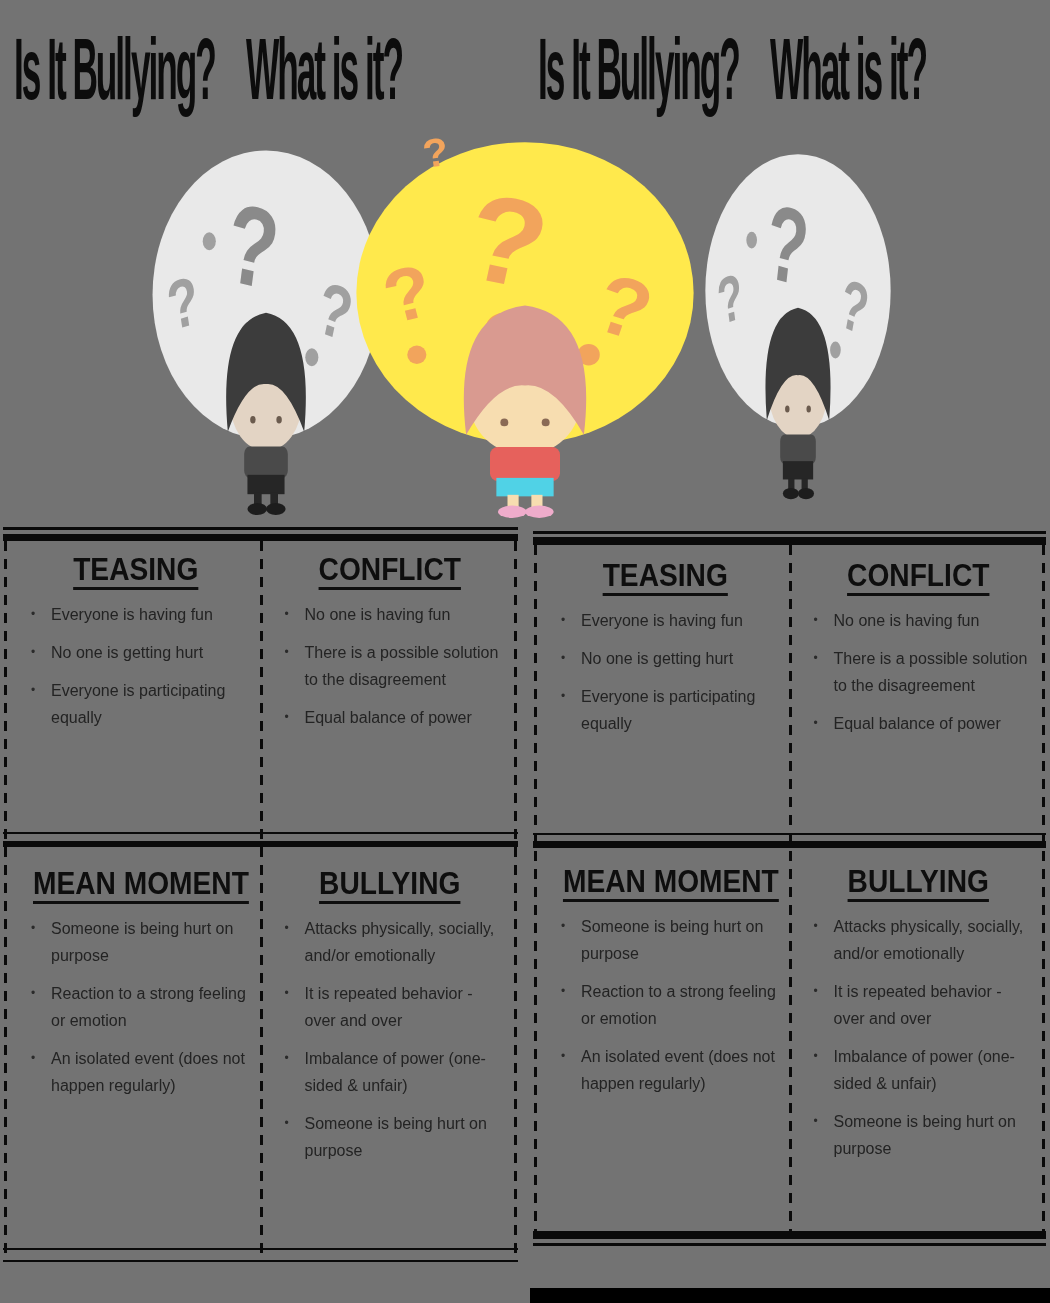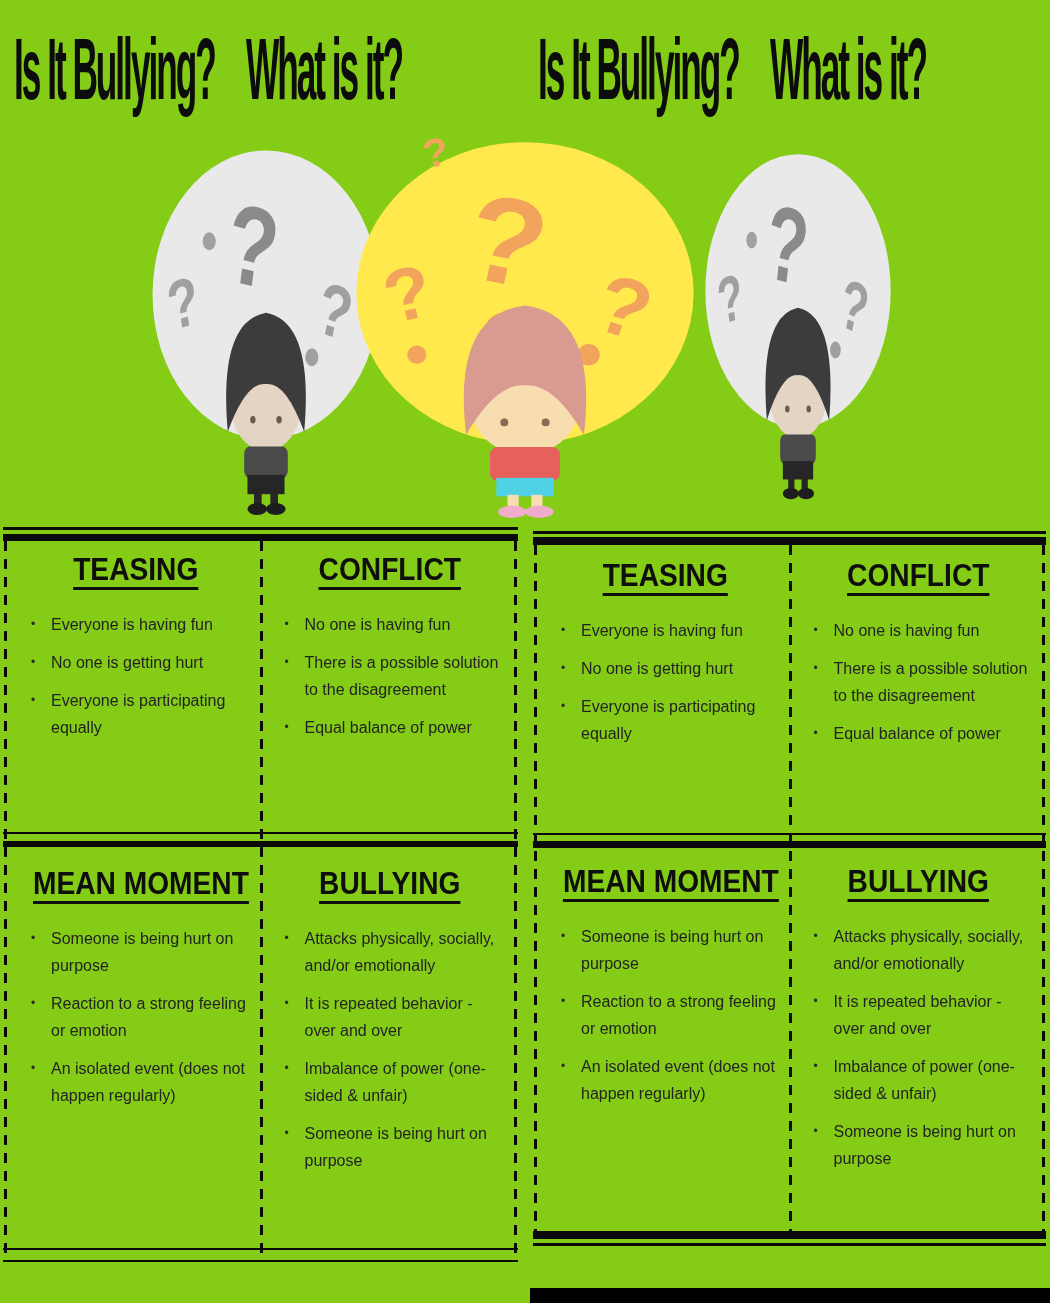--- a/index.html
+++ b/index.html
@@ -1,17 +1,17 @@
 <!DOCTYPE html>
 <html><head>
 <meta charset="utf-8">
 <style>
   html,body{margin:0;padding:0;background:#ffffff;}
   #canvas{
-    position:relative;width:1050px;height:1303px;background:#84cc16;
+    position:relative;width:1050px;height:1303px;background:#737373;
     font-family:"Liberation Sans",sans-serif;color:#1c1c1c;overflow:hidden;
   }
   
   .page-title{
     position:absolute;top:18px;white-space:nowrap;font-weight:bold;
     font-size:88px;letter-spacing:-5px;color:#0c0c0c;
     transform:scaleX(0.40);transform-origin:left top;
   }
   .title-left{left:14px;}
   .title-right{left:538px;}
@@ -30,21 +30,21 @@
   }
   .v-l{left:1px;} .v-m{left:50%;margin-left:-1px;} .v-r{right:1px;}
   .t-left .vdash{bottom:8px;} .t-right .vdash{bottom:14px;}
   .cell{position:absolute;width:50%;box-sizing:border-box;padding:0 12px;}
   .cell h3{
     margin:0;text-align:center;font-weight:bold;font-size:32px;color:#0e0e0e;
     letter-spacing:0px;transform:scaleX(0.88);transform-origin:center top;
     text-decoration:underline;text-decoration-thickness:3px;text-underline-offset:7px;
     white-space:nowrap;
   }
-  .cell ul{margin:23px 0 0 4px;padding:0 0 0 28px;list-style:none;
+  .cell ul{margin:13px 0 0 4px;padding:0 0 0 28px;list-style:none;
     font-size:16px;line-height:27px;color:#232323;}
   .cell li{position:relative;margin-bottom:11px;}
   .cell li::before{content:"•";position:absolute;left:-20px;top:0;font-size:12px;color:#2a2a2a;}
   
   .t-left  .row-top{top:24px;}  .t-left  .row-bot{top:338px;}
   .t-right .row-top{top:26px;}  .t-right .row-bot{top:332px;}
   .col-a{left:4px;} .col-b{left:50%;}
   
   .edge-bar{position:absolute;left:530px;top:1288px;width:520px;height:15px;background:#000;}
 </style>

